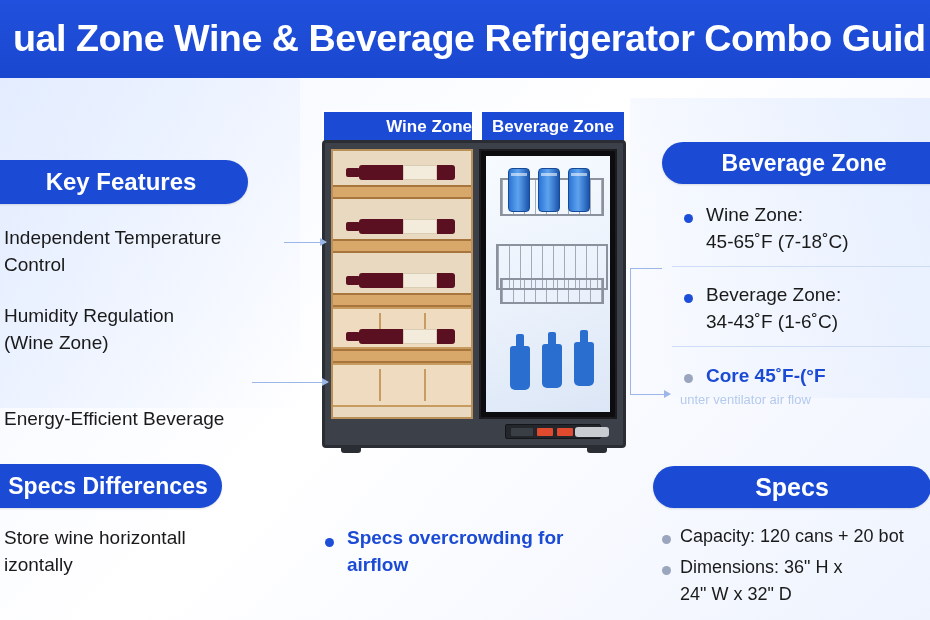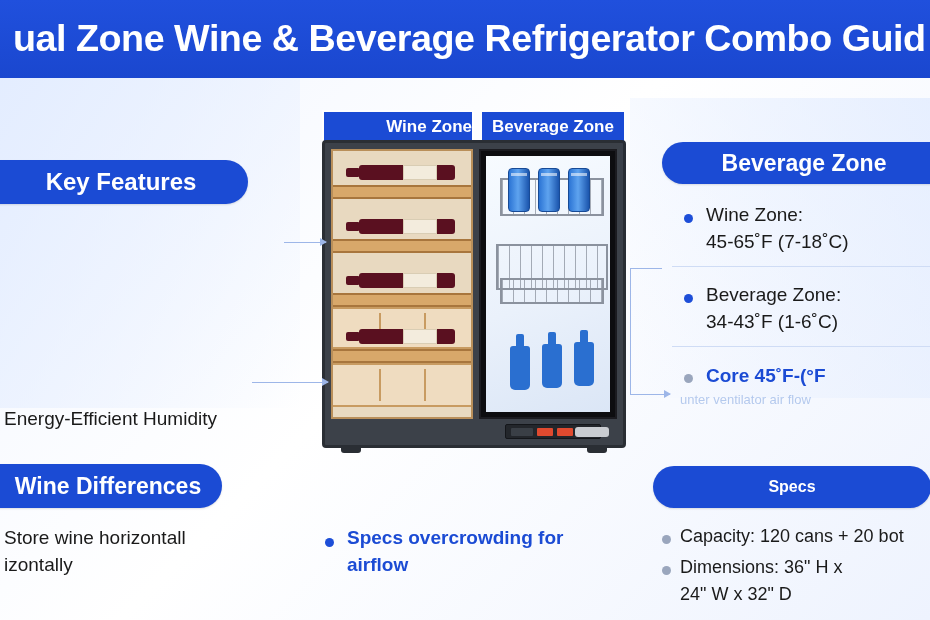--- a/index.html
+++ b/index.html
@@ -287,48 +287,52 @@
   <div class="connector" style="left:252px; top:382px; width:76px;"></div>
   <div class="arrow" style="left:322px; top:378px; border-left:7px solid #9db6e8;"></div>
   <div class="connector" style="left:630px; top:268px; width:32px;"></div>
   <div class="connector v" style="left:630px; top:268px; height:126px; width:1px;"></div>
   <div class="connector" style="left:630px; top:394px; width:40px;"></div>
   <div class="arrow" style="left:664px; top:390px; border-left:7px solid #9db6e8;"></div>
 
   <div class="pill left-cut" style="left:-10px; top:160px; width:258px; height:44px; font-size:24px;">
     <span style="margin-left:4px">Key Features</span>
   </div>
-  <div class="txt" style="left:4px; top:405px; width:290px;">Energy-Efficient Humidity</div>
+  <div class="txt" style="left:4px; top:224px; width:290px;">Independent Temperature
+Control</div>
+  <div class="txt" style="left:4px; top:302px; width:290px;">Humidity Regulation
+(Wine Zone)</div>
+  <div class="txt" style="left:4px; top:405px; width:290px;">Energy-Efficient Beverage</div>
 
   <div class="pill" style="left:662px; top:142px; width:284px; height:42px; font-size:23px; border-top-right-radius:0; border-bottom-right-radius:0;">
     <span>Beverage Zone</span>
   </div>
   <div class="bullet" style="left:684px; top:214px;"></div>
   <div class="txt" style="left:706px; top:201px; width:240px;">Wine Zone:
 45-65˚F (7-18˚C)</div>
   <div class="card-line" style="left:672px; top:266px; width:258px;"></div>
   <div class="bullet" style="left:684px; top:294px;"></div>
   <div class="txt" style="left:706px; top:281px; width:240px;">Beverage Zone:
 34-43˚F (1-6˚C)</div>
   <div class="card-line" style="left:672px; top:346px; width:258px;"></div>
   <div class="bullet grey" style="left:684px; top:374px;"></div>
   <div class="txt blue-txt" style="left:706px; top:362px; width:240px; font-weight:bold;">Core 45˚F-(°F</div>
   <div class="ghost" style="left:680px; top:392px;">unter ventilator air flow</div>
 
   <div class="pill left-cut" style="left:-10px; top:464px; width:232px; height:44px; font-size:23px;">
-    <span style="margin-left:4px">Wine Differences</span>
+    <span style="margin-left:4px">Specs Differences</span>
   </div>
   <div class="txt" style="left:4px; top:524px; width:280px;">Store wine horizontall
 izontally</div>
 
   <div class="bullet" style="left:325px; top:538px;"></div>
   <div class="txt blue-txt" style="left:347px; top:524px; width:270px; font-weight:bold;">Specs overcrowding for
 airflow</div>
 
-  <div class="pill" style="left:653px; top:466px; width:278px; height:42px; font-size:16px;">
+  <div class="pill" style="left:653px; top:466px; width:278px; height:42px; font-size:25px;">
     <span>Specs</span>
   </div>
   <div class="bullet grey" style="left:662px; top:535px;"></div>
   <div class="txt" style="left:680px; top:523px; width:260px; font-size:18px;">Capacity: 120 cans + 20 bot</div>
   <div class="bullet grey" style="left:662px; top:566px;"></div>
   <div class="txt" style="left:680px; top:554px; width:260px; font-size:18px;">Dimensions: 36" H x
 24" W x 32" D</div>
 
 </div>
 

